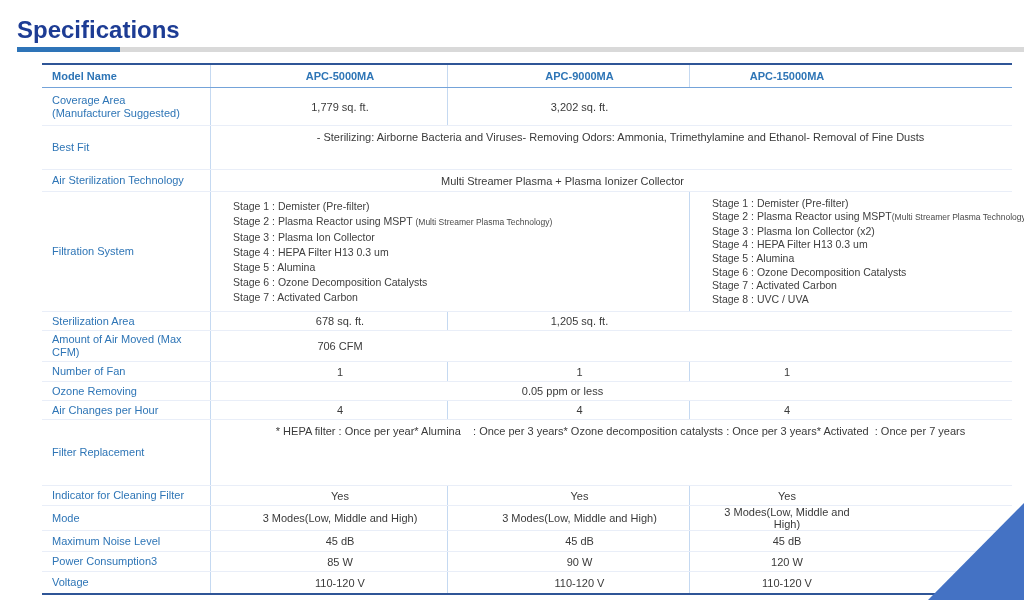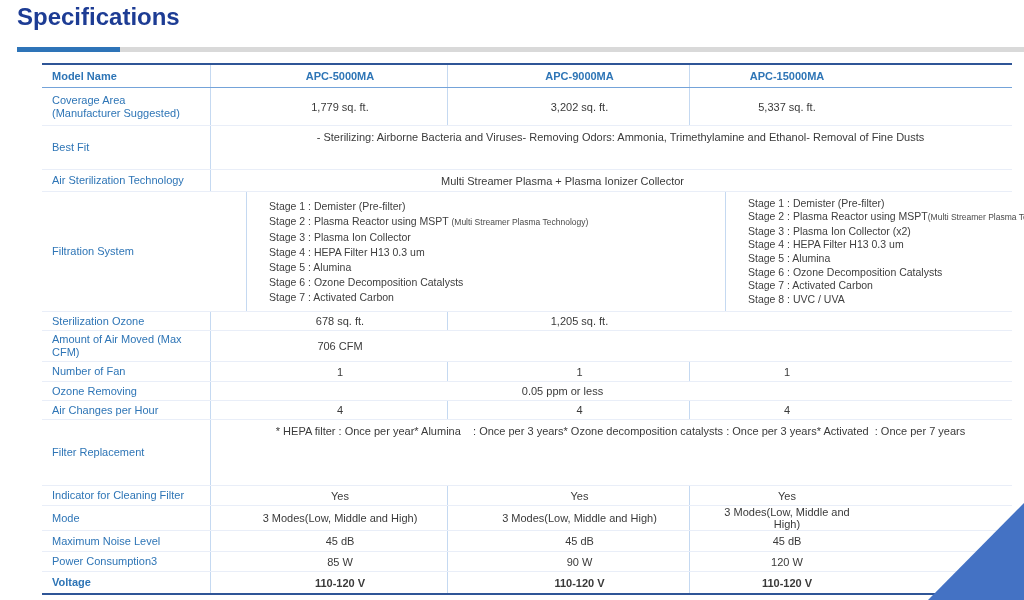--- a/index.html
+++ b/index.html
@@ -1,44 +1,44 @@
 <!DOCTYPE html>
 <html><head>
 <meta charset="utf-8">
 <style>
   html,body{margin:0;padding:0;background:#ffffff;}
   .page{position:relative;width:1024px;height:600px;overflow:hidden;background:#fff;
         font-family:"Liberation Sans",sans-serif;}
-  .title{position:absolute;left:17px;top:3px;margin:0;font-size:24px;font-weight:bold;
+  .title{position:absolute;left:17px;top:16px;margin:0;font-size:24px;font-weight:bold;
          color:#1d3c94;letter-spacing:0;}
   .title-rule{position:absolute;left:17px;top:47px;right:0;height:5px;display:flex;}
   .rule-accent{width:103px;height:5px;background:#2e74b8;}
   .rule-track{flex:1;height:5px;background:#d9d9d9;}
   .spec-table{position:absolute;left:42px;top:63px;width:970px;
               border-top:2px solid #2f5597;border-bottom:2px solid #2f5597;}
   .t-row{display:grid;box-sizing:border-box;border-bottom:1px solid #e9eef8;}
-  .t-row:last-child{border-bottom:none;font-weight:bold;}
+  .t-row:last-child{border-bottom:none;}
   .cols-4{grid-template-columns:168px 237px 242px 323px;}
   .cols-2{grid-template-columns:168px 802px;}
   .cols-3{grid-template-columns:168px 479px 323px;}
   .type-header{border-bottom:1px solid #74a3d9;}
   .cell{display:flex;align-items:center;box-sizing:border-box;min-width:0;}
   .cell.v{border-left:1px solid #c5d9f1;padding-left:22px;}
   .c-label{padding:2px 2px 2px 10px;color:#2e75b6;font-size:11px;line-height:13px;
            white-space:pre-line;}
   .type-header .c-label{font-weight:bold;}
   .c-head{justify-content:center;color:#2e75b6;font-weight:bold;font-size:11px;}
   .c-val{justify-content:center;color:#3a3a3a;font-size:11px;text-align:center;}
   .last-col{padding-right:150px;}
   .c-merged-center{justify-content:center;color:#3a3a3a;font-size:11px;padding-right:120px;}
   .c-merged-left{flex-direction:row;align-items:flex-start;justify-content:center;
                  padding:4px 4px 4px 12px;color:#3a3a3a;font-size:11px;}
   .c-merged-left .line{white-space:pre;line-height:15px;}
   .c-filt{flex-direction:column;align-items:flex-start;justify-content:center;
-          padding:4px 4px 4px 12px;color:#404040;font-size:10.5px;margin-left:36px;}
+          padding:4px 4px 4px 12px;color:#404040;font-size:10.5px;}
   .c-filt.main .line{line-height:15px;white-space:pre;}
   .c-filt.right .line{line-height:13.6px;white-space:pre;}
   .small{font-size:8.5px;color:#4a4a4a;}
   
   .row-0{min-height:23px}.row-1{min-height:38px}.row-2{min-height:44px}
   .row-3{min-height:22px}.row-4{min-height:120px}.row-5{min-height:19px}
   .row-6{min-height:20px}.row-7{min-height:20px}.row-8{min-height:19px}
   .row-9{min-height:19px}.row-10{min-height:66px}.row-11{min-height:20px}
   .row-12{min-height:20px}.row-13{min-height:21px}.row-14{min-height:20px}
   .row-15{min-height:21px}
@@ -59,21 +59,20 @@
         <div class="cell c-label">Model Name</div>
         <div class="cell v c-head">APC-5000MA</div>
         <div class="cell v c-head">APC-9000MA</div>
         <div class="cell v c-head last-col">APC-15000MA</div>
       </div>
       <div class="t-row row-1 type-values cols-4">
         <div class="cell c-label">Coverage Area
 (Manufacturer Suggested)</div>
         <div class="cell v c-val">1,779 sq. ft.</div>
         <div class="cell v c-val">3,202 sq. ft.</div>
-        <div class="cell v c-val last-col">5,337 sq. ft.</div>
       </div>
       <div class="t-row row-2 type-merged_left cols-2">
         <div class="cell c-label">Best Fit</div>
         <div class="cell v c-merged-left">
           <div class="line">- Sterilizing: Airborne Bacteria and Viruses</div>
           <div class="line">- Removing Odors: Ammonia, Trimethylamine and Ethanol</div>
           <div class="line">- Removal of Fine Dusts</div>
         </div>
       </div>
       <div class="t-row row-3 type-merged_center cols-2">
@@ -96,21 +95,21 @@
           <div class="line"><span>Stage 2 : Plasma Reactor using MSPT</span><span class="small">(Multi Streamer Plasma Technology)</span></div>
           <div class="line"><span>Stage 3 : Plasma Ion Collector (x2)</span></div>
           <div class="line"><span>Stage 4 : HEPA Filter H13 0.3 um</span></div>
           <div class="line"><span>Stage 5 : Alumina</span></div>
           <div class="line"><span>Stage 6 : Ozone Decomposition Catalysts</span></div>
           <div class="line"><span>Stage 7 : Activated Carbon</span></div>
           <div class="line"><span>Stage 8 : UVC / UVA</span></div>
         </div>
       </div>
       <div class="t-row row-5 type-values cols-4">
-        <div class="cell c-label">Sterilization Ozone</div>
+        <div class="cell c-label">Sterilization Area</div>
         <div class="cell v c-val">678 sq. ft.</div>
         <div class="cell v c-val">1,205 sq. ft.</div>
       </div>
       <div class="t-row row-6 type-values cols-4">
         <div class="cell c-label">Amount of Air Moved (Max CFM)</div>
         <div class="cell v c-val">706 CFM</div>
       </div>
       <div class="t-row row-7 type-values cols-4">
         <div class="cell c-label">Number of Fan</div>
         <div class="cell v c-val">1</div>

